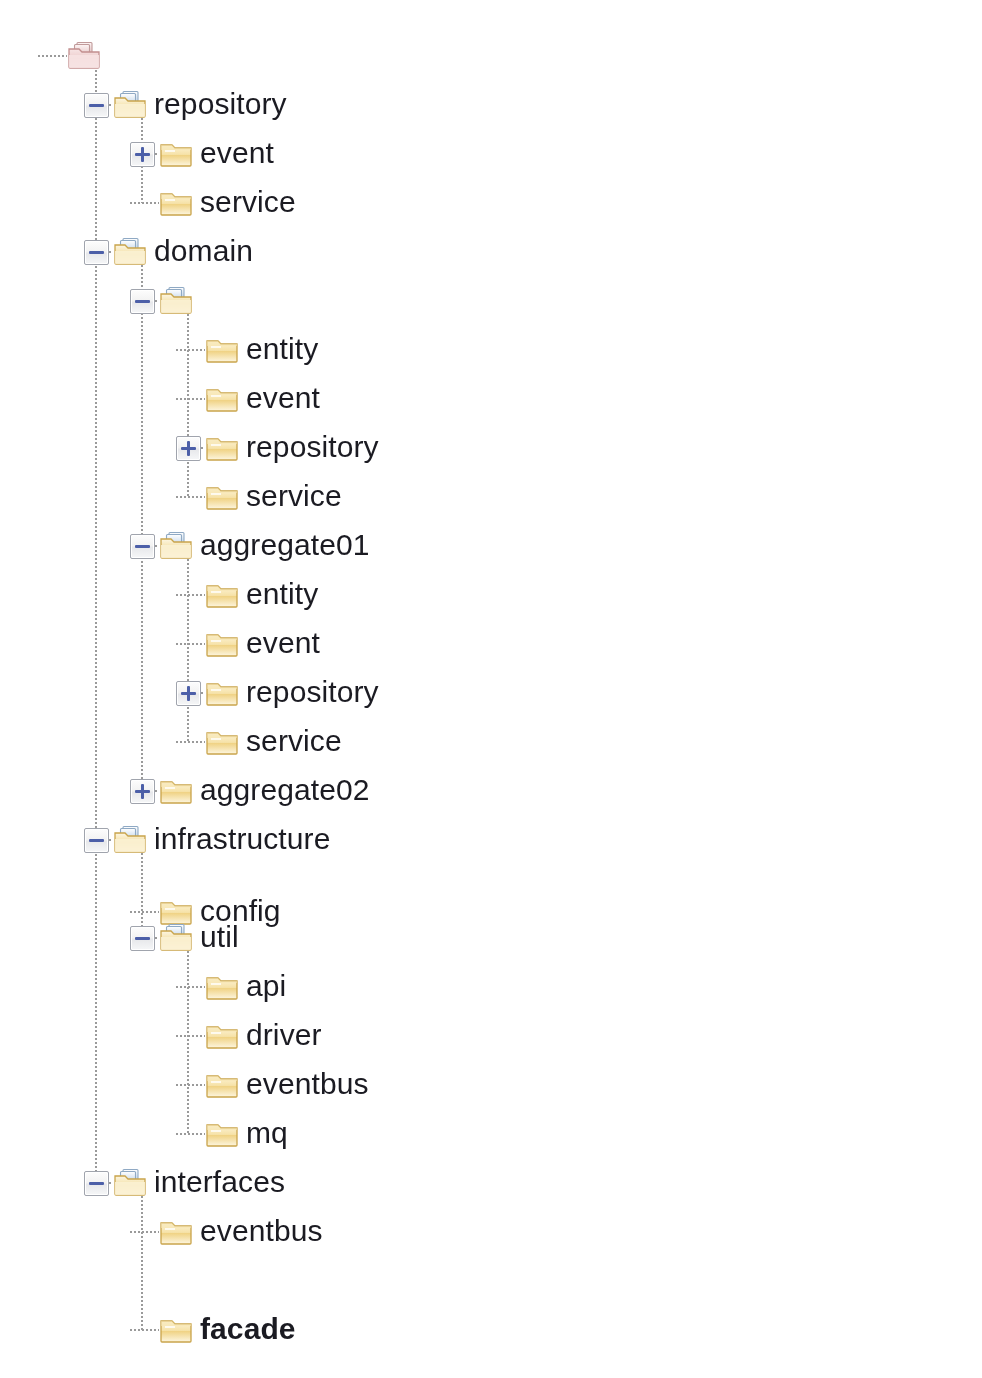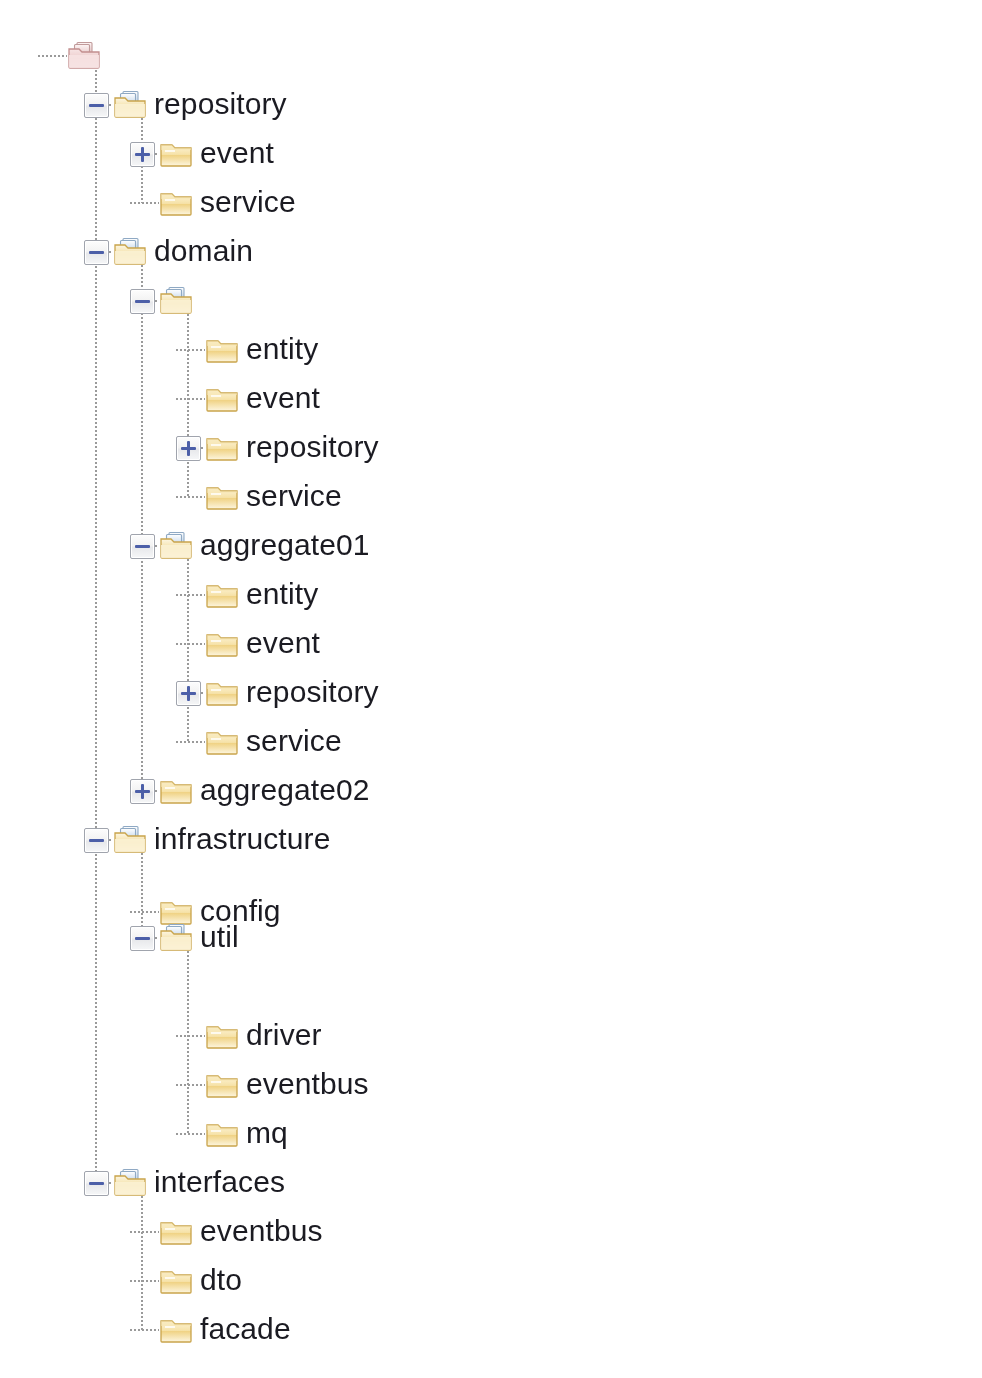--- a/index.html
+++ b/index.html
@@ -510,20 +510,39 @@
       </linearGradient>
     </defs>
     <rect x="10" y="1.5" width="15" height="12" rx="1" fill="url(#pg)" stroke="#8fa9c4" stroke-width="1.1"></rect>
     <rect x="7.5" y="3.5" width="15" height="12" rx="1" fill="url(#pg)" stroke="#8fa9c4" stroke-width="1.1"></rect>
     <path d="M2 8 h10 l3 3 h17 v15 a1 1 0 0 1 -1 1 H3 a1 1 0 0 1 -1 -1 Z" fill="url(#fo)" stroke="#c9a44b" stroke-width="1.3"></path>
     <path d="M2 14 h30 v12 a1 1 0 0 1 -1 1 H3 a1 1 0 0 1 -1 -1 Z" fill="#fbf1d3" opacity="0.9"></path>
   </svg>
       </span>
       <span class="node-label" style="left: 200px; top: 6.5px;">util</span>
     </div>
+    <div class="node-row" style="top: 962px; left: 0px; width: 982px;">
+      <div class="hline" style="left: 176px; top: 23.5px; width: 29px;"></div>
+      <span class="ficon" style="left: 205px; top: 9.5px;">
+  <svg viewBox="0 0 34 30" xmlns="http://www.w3.org/2000/svg">
+    <defs>
+      <linearGradient id="fc" x1="0" y1="0" x2="0" y2="1">
+        <stop offset="0" stop-color="#fdf4d8"></stop>
+        <stop offset="0.45" stop-color="#f6e2a8"></stop>
+        <stop offset="0.5" stop-color="#f0d386"></stop>
+        <stop offset="1" stop-color="#fdf6e0"></stop>
+      </linearGradient>
+    </defs>
+    <path d="M2 6 h11 l3 3 h16 v17 a1 1 0 0 1 -1 1 H3 a1 1 0 0 1 -1 -1 Z" fill="url(#fc)" stroke="#c9a44b" stroke-width="1.3"></path>
+    <path d="M6 11 h10 v2 H6 Z" fill="#ffffff" opacity="0.75"></path>
+    <path d="M2 6 h11 l3 3 h16 v2 H2 Z" fill="#f7e6b4" opacity="0.6"></path>
+  </svg>
+      </span>
+      <span class="node-label" style="left: 246px; top: 6.5px;">api</span>
+    </div>
     <div class="node-row" style="top: 1011px; left: 0px; width: 776px;">
       <div class="hline" style="left: 176px; top: 23.5px; width: 29px;"></div>
       <span class="ficon" style="left: 205px; top: 9.5px;">
   <svg viewBox="0 0 34 30" xmlns="http://www.w3.org/2000/svg">
     <defs>
       <linearGradient id="fc" x1="0" y1="0" x2="0" y2="1">
         <stop offset="0" stop-color="#fdf4d8"></stop>
         <stop offset="0.45" stop-color="#f6e2a8"></stop>
         <stop offset="0.5" stop-color="#f0d386"></stop>
         <stop offset="1" stop-color="#fdf6e0"></stop>
@@ -610,51 +629,32 @@
         <stop offset="1" stop-color="#fdf6e0"></stop>
       </linearGradient>
     </defs>
     <path d="M2 6 h11 l3 3 h16 v17 a1 1 0 0 1 -1 1 H3 a1 1 0 0 1 -1 -1 Z" fill="url(#fc)" stroke="#c9a44b" stroke-width="1.3"></path>
     <path d="M6 11 h10 v2 H6 Z" fill="#ffffff" opacity="0.75"></path>
     <path d="M2 6 h11 l3 3 h16 v2 H2 Z" fill="#f7e6b4" opacity="0.6"></path>
   </svg>
       </span>
       <span class="node-label" style="left: 200px; top: 6.5px;">eventbus</span>
     </div>
-    <div class="node-row" style="top: 1256px; left: 0px; width: 982px;">
-      <div class="hline" style="left: 130px; top: 23.5px; width: 29px;"></div>
-      <span class="ficon" style="left: 159px; top: 9.5px;">
-  <svg viewBox="0 0 34 30" xmlns="http://www.w3.org/2000/svg">
-    <defs>
-      <linearGradient id="fc" x1="0" y1="0" x2="0" y2="1">
-        <stop offset="0" stop-color="#fdf4d8"></stop>
-        <stop offset="0.45" stop-color="#f6e2a8"></stop>
-        <stop offset="0.5" stop-color="#f0d386"></stop>
-        <stop offset="1" stop-color="#fdf6e0"></stop>
-      </linearGradient>
-    </defs>
-    <path d="M2 6 h11 l3 3 h16 v17 a1 1 0 0 1 -1 1 H3 a1 1 0 0 1 -1 -1 Z" fill="url(#fc)" stroke="#c9a44b" stroke-width="1.3"></path>
-    <path d="M6 11 h10 v2 H6 Z" fill="#ffffff" opacity="0.75"></path>
-    <path d="M2 6 h11 l3 3 h16 v2 H2 Z" fill="#f7e6b4" opacity="0.6"></path>
-  </svg>
-      </span>
-      <span class="node-label" style="left: 200px; top: 6.5px;">dto</span>
-    </div>
     <div class="node-row" style="top: 1305px; left: 0px; width: 982px;">
       <div class="hline" style="left: 130px; top: 23.5px; width: 29px;"></div>
       <span class="ficon" style="left: 159px; top: 9.5px;">
   <svg viewBox="0 0 34 30" xmlns="http://www.w3.org/2000/svg">
     <defs>
       <linearGradient id="fc" x1="0" y1="0" x2="0" y2="1">
         <stop offset="0" stop-color="#fdf4d8"></stop>
         <stop offset="0.45" stop-color="#f6e2a8"></stop>
         <stop offset="0.5" stop-color="#f0d386"></stop>
         <stop offset="1" stop-color="#fdf6e0"></stop>
       </linearGradient>
     </defs>
     <path d="M2 6 h11 l3 3 h16 v17 a1 1 0 0 1 -1 1 H3 a1 1 0 0 1 -1 -1 Z" fill="url(#fc)" stroke="#c9a44b" stroke-width="1.3"></path>
     <path d="M6 11 h10 v2 H6 Z" fill="#ffffff" opacity="0.75"></path>
     <path d="M2 6 h11 l3 3 h16 v2 H2 Z" fill="#f7e6b4" opacity="0.6"></path>
   </svg>
       </span>
-      <span class="node-label" style="left: 200px; top: 6.5px;">facade</span>
+      <span class="node-label" style="left: 200px; top: 6.5px; font-weight: bold;">facade</span>
     </div>
   </div>
 
 </body></html>

